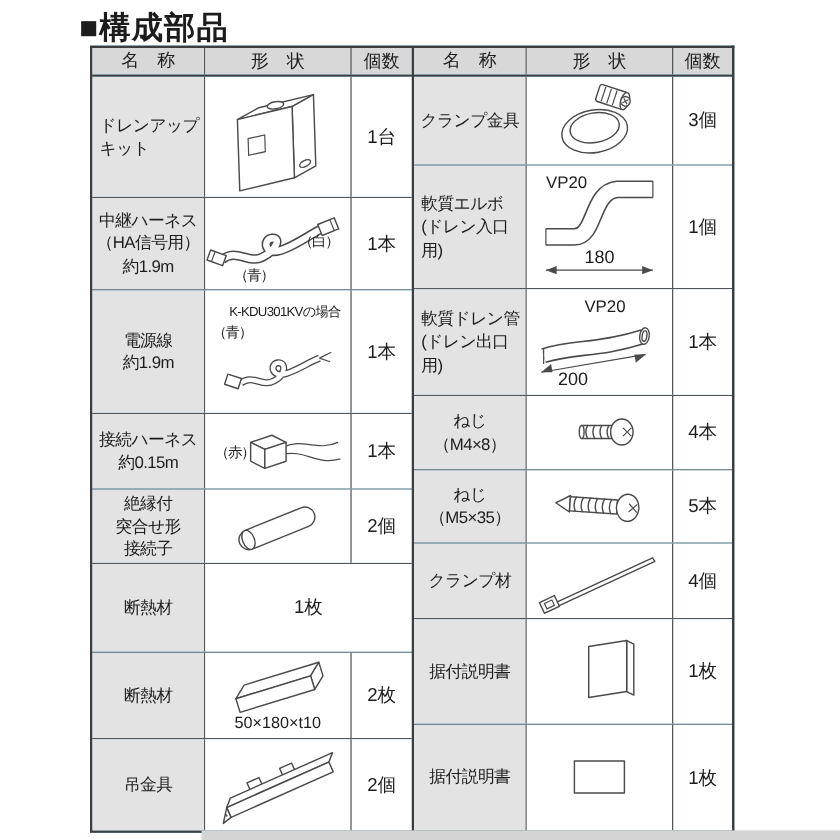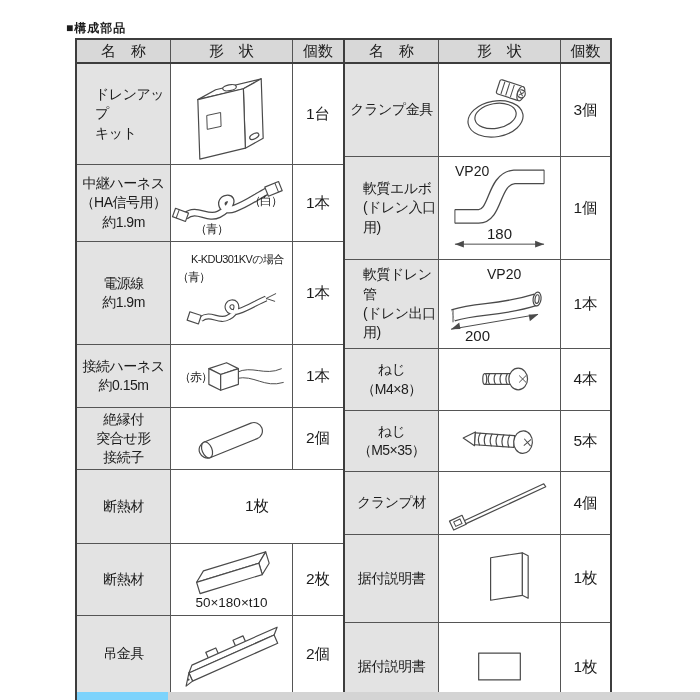--- a/index.html
+++ b/index.html
@@ -3,40 +3,39 @@
 <meta charset="utf-8">
 <style>
   html,body{margin:0;padding:0;}
   body{
     width:700px;height:700px;position:relative;background:#fff;
     font-family:"Liberation Sans","DejaVu Sans",sans-serif;color:#1c1c1c;
     overflow:hidden;
   }
   *{box-sizing:border-box;}
   .page-title{
-    position:absolute;left:66px;top:6px;font-size:12px;font-weight:bold;
+    position:absolute;left:66px;top:6px;font-size:26px;font-weight:bold;
     letter-spacing:1px;
-    margin-top:14px;
   }
   .tables{position:absolute;left:75px;top:38px;display:flex;}
   .ptable{display:flex;flex-direction:column;border:2px solid #3d3d3d;background:#7dd3fc;}
   .ptable.left{width:270px;}
   .ptable.right{width:267px;border-left:none;}
   .trow{display:flex;border-bottom:1px solid #555;}
   .trow:last-child{border-bottom:none;}
   .trow.head{height:24px;border-bottom:2px solid #3d3d3d;}
   .cell{display:flex;align-items:center;justify-content:center;border-right:1px solid #555;}
   .cell:last-child{border-right:none;}
   .c-name{width:94px;background:#e3e3e3;font-size:14px;line-height:1.38;
           text-align:center;white-space:pre-line;padding:0 2px;letter-spacing:-0.5px;}
   .c-shape{width:122px;position:relative;background:#fff;padding:0;}
   .c-qty{flex:1;background:#fff;font-size:15.5px;}
   .head .cell{background:#d8d8d8;font-size:15px;font-weight:normal;}
   .head .c-name,.head .c-shape{white-space:normal;letter-spacing:0;}
-  .ta-left{justify-content:flex-start;text-align:left;padding-left:18px;}
+  .ta-left{justify-content:flex-start;text-align:left;padding-left:6px;}
   .c-shape svg{position:absolute;left:0;top:0;width:100%;height:100%;overflow:visible;}
   .ln{fill:#fff;stroke:#4a4a4a;stroke-width:1.2;stroke-linejoin:round;}
   .st{fill:none;stroke:#4a4a4a;stroke-width:1.2;stroke-linecap:round;}
   .thin{fill:none;stroke:#4a4a4a;stroke-width:1;}
   .rb-out{fill:none;stroke:#4a4a4a;stroke-width:8;}
   .rb-in{fill:none;stroke:#fff;stroke-width:5.4;}
   .cb-out{fill:none;stroke:#4a4a4a;stroke-width:6;}
   .cb-in{fill:none;stroke:#fff;stroke-width:3.8;}
   .pp-out{fill:none;stroke:#4a4a4a;stroke-width:15;}
   .pp-in{fill:none;stroke:#fff;stroke-width:12.4;}
@@ -189,21 +188,21 @@
     </div>
   </div>
 
   <div class="ptable right">
     <div class="trow head">
       <div class="cell c-name">名　称</div>
       <div class="cell c-shape" style="display:flex;align-items:center;justify-content:center;">形　状</div>
       <div class="cell c-qty">個数</div>
     </div>
 
-    <div class="trow" style="height:93px">
+    <div class="trow" style="height:74px">
       <div class="cell c-name">クランプ金具</div>
       <div class="cell c-shape">
         <svg viewBox="0 0 122 74">
           <ellipse class="ln" cx="57" cy="46" rx="28" ry="18" transform="rotate(-10 57 46)"></ellipse>
           <ellipse class="ln" cx="57" cy="43" rx="21" ry="12.5" transform="rotate(-10 57 43)"></ellipse>
           <g transform="translate(62,6) rotate(18)">
             <rect class="ln" x="0" y="0" width="24" height="15" rx="2"></rect>
             <line class="thin" x1="5" y1="1" x2="5" y2="14"></line>
             <line class="thin" x1="10" y1="1" x2="10" y2="14"></line>
             <line class="thin" x1="15" y1="1" x2="15" y2="14"></line>

